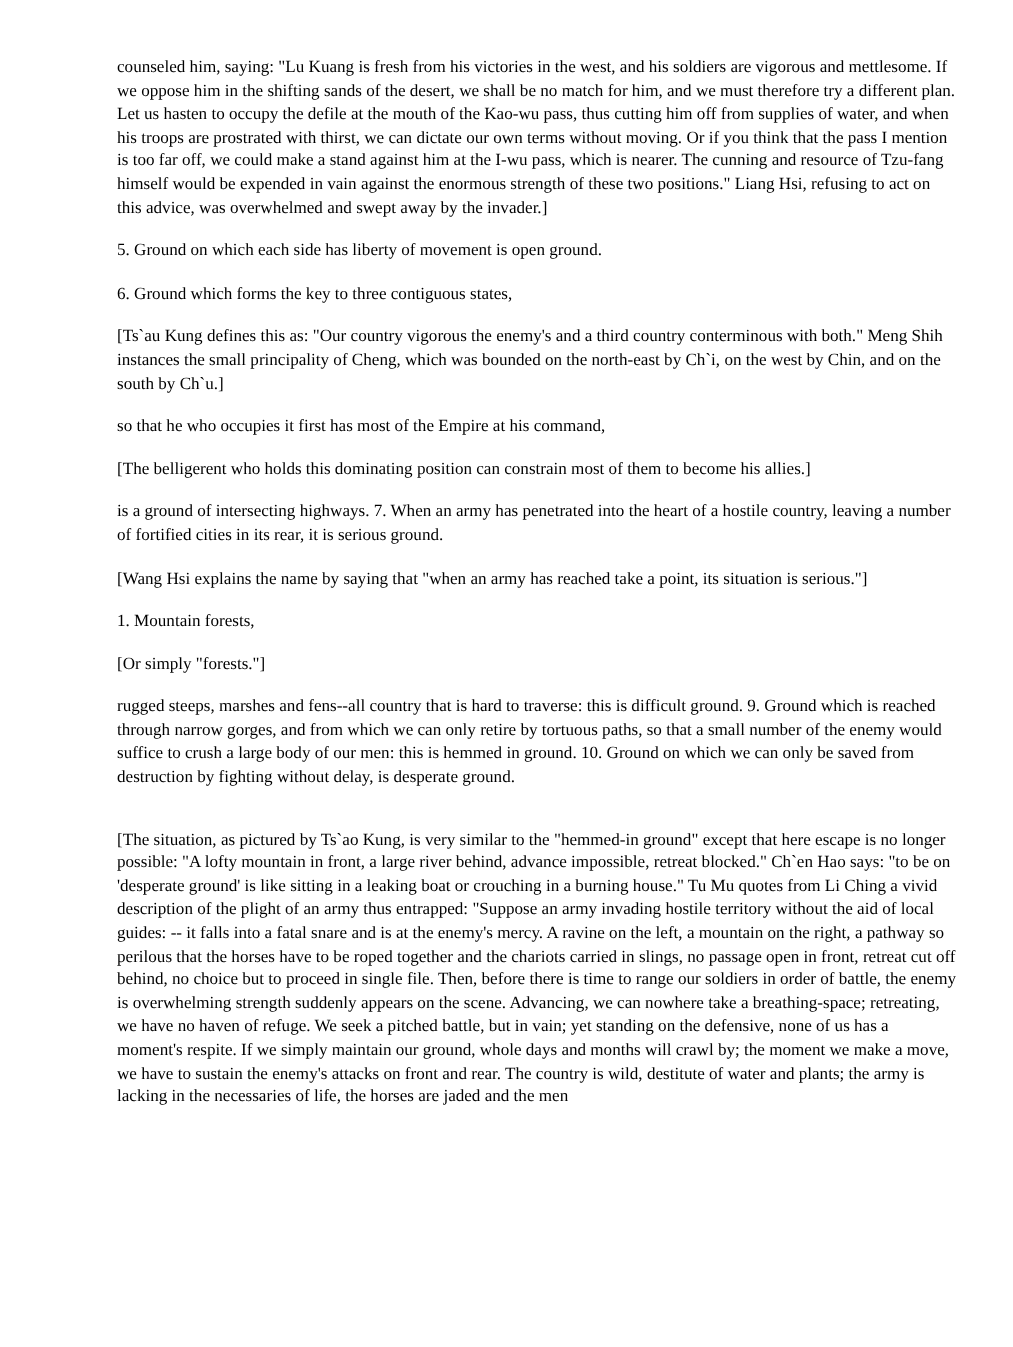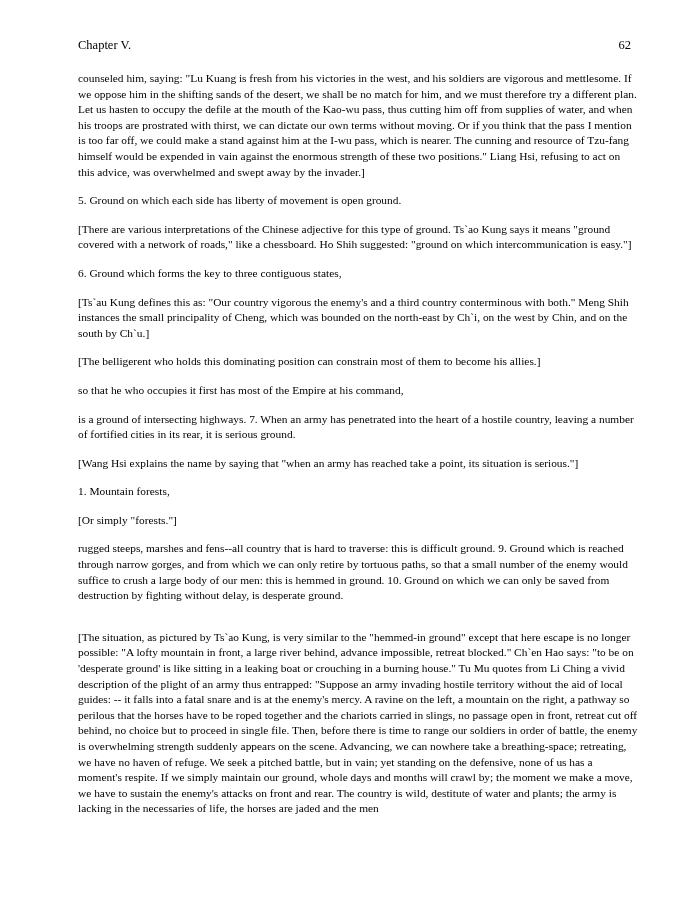--- a/index.html
+++ b/index.html
@@ -48,33 +48,28 @@
   .para:last-child {
     margin-bottom: 0;
     margin-top: 26px;
   }
 </style>
 </head>
 <body>
 
 <div class="page">
 
-  <div class="header">
-    <span class="header-title">Chapter V.</span>
-    <span class="header-pageno">62</span>
-  </div>
 
   <div class="content">
     <p class="para">counseled him, saying: "Lu Kuang is fresh from his victories in the west, and his soldiers are vigorous and mettlesome. If we oppose him in the shifting sands of the desert, we shall be no match for him, and we must therefore try a different plan. Let us hasten to occupy the defile at the mouth of the Kao-wu pass, thus cutting him off from supplies of water, and when his troops are prostrated with thirst, we can dictate our own terms without moving. Or if you think that the pass I mention is too far off, we could make a stand against him at the I-wu pass, which is nearer. The cunning and resource of Tzu-fang himself would be expended in vain against the enormous strength of these two positions." Liang Hsi, refusing to act on this advice, was overwhelmed and swept away by the invader.]</p>
     <p class="para">5. Ground on which each side has liberty of movement is open ground.</p>
-    <p class="para">[There are various interpretations of the Chinese adjective for this type of ground. Ts`ao Kung says it means "ground covered with a network of roads," like a chessboard. Ho Shih suggested: "ground on which intercommunication is easy."]</p>
     <p class="para">6. Ground which forms the key to three contiguous states,</p>
     <p class="para">[Ts`au Kung defines this as: "Our country vigorous the enemy's and a third country conterminous with both." Meng Shih instances the small principality of Cheng, which was bounded on the north-east by Ch`i, on the west by Chin, and on the south by Ch`u.]</p>
+    <p class="para">so that he who occupies it first has most of the Empire at his command,</p>
     <p class="para">[The belligerent who holds this dominating position can constrain most of them to become his allies.]</p>
-    <p class="para">so that he who occupies it first has most of the Empire at his command,</p>
     <p class="para">is a ground of intersecting highways. 7. When an army has penetrated into the heart of a hostile country, leaving a number of fortified cities in its rear, it is serious ground.</p>
     <p class="para">[Wang Hsi explains the name by saying that "when an army has reached take a point, its situation is serious."]</p>
     <p class="para">1. Mountain forests,</p>
     <p class="para">[Or simply "forests."]</p>
     <p class="para">rugged steeps, marshes and fens--all country that is hard to traverse: this is difficult ground. 9. Ground which is reached through narrow gorges, and from which we can only retire by tortuous paths, so that a small number of the enemy would suffice to crush a large body of our men: this is hemmed in ground. 10. Ground on which we can only be saved from destruction by fighting without delay, is desperate ground.</p>
     <p class="para">[The situation, as pictured by Ts`ao Kung, is very similar to the "hemmed-in ground" except that here escape is no longer possible: "A lofty mountain in front, a large river behind, advance impossible, retreat blocked." Ch`en Hao says: "to be on 'desperate ground' is like sitting in a leaking boat or crouching in a burning house." Tu Mu quotes from Li Ching a vivid description of the plight of an army thus entrapped: "Suppose an army invading hostile territory without the aid of local guides: -- it falls into a fatal snare and is at the enemy's mercy. A ravine on the left, a mountain on the right, a pathway so perilous that the horses have to be roped together and the chariots carried in slings, no passage open in front, retreat cut off behind, no choice but to proceed in single file. Then, before there is time to range our soldiers in order of battle, the enemy is overwhelming strength suddenly appears on the scene. Advancing, we can nowhere take a breathing-space; retreating, we have no haven of refuge. We seek a pitched battle, but in vain; yet standing on the defensive, none of us has a moment's respite. If we simply maintain our ground, whole days and months will crawl by; the moment we make a move, we have to sustain the enemy's attacks on front and rear. The country is wild, destitute of water and plants; the army is lacking in the necessaries of life, the horses are jaded and the men</p>
   </div>
 
 </div>
 

